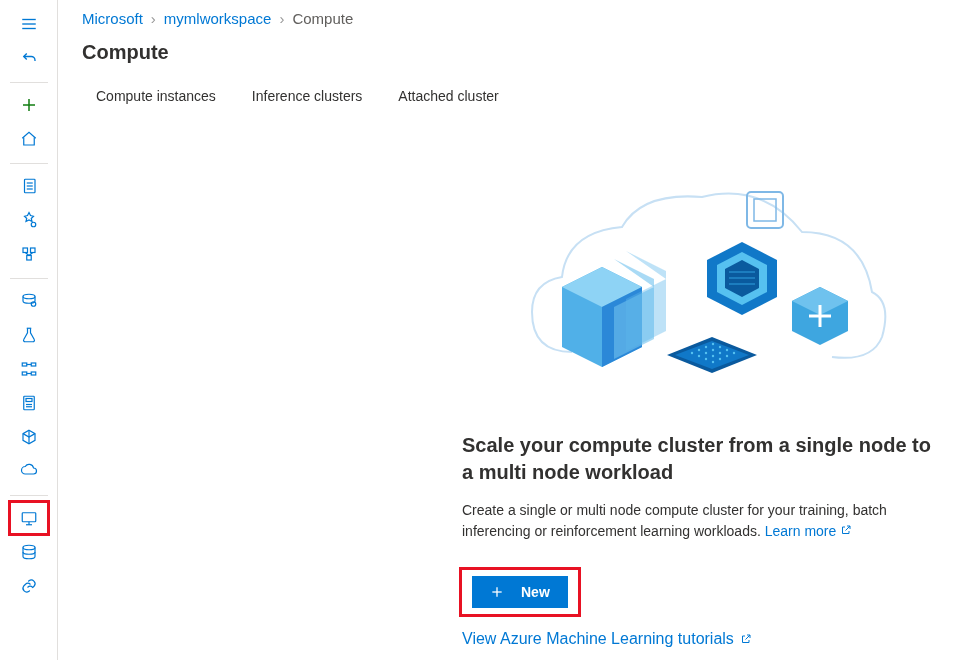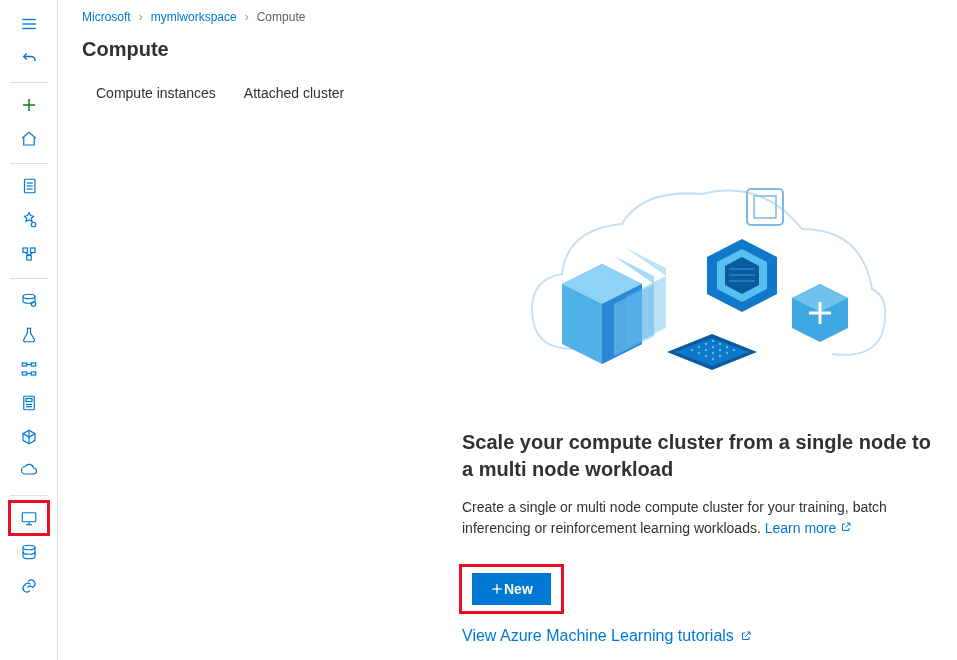--- a/index.html
+++ b/index.html
@@ -4,38 +4,38 @@
 <style>
   * { box-sizing: border-box; margin: 0; padding: 0; }
   body { font-family: "Segoe UI", -apple-system, sans-serif; font-size: 14px; color: #323130; width: 957px; height: 660px; overflow: hidden; display: flex; }
   .sidebar { width: 58px; border-right: 1px solid #e1dfdd; display: flex; flex-direction: column; align-items: center; padding-top: 8px; }
   .sidebar-item { width: 38px; height: 32px; display: flex; align-items: center; justify-content: center; margin: 0 0 2px 0; cursor: pointer; color: #0078d4; }
   .sidebar-divider { width: 38px; height: 1px; background: #e1dfdd; margin: 6px 0; }
   .sidebar-item svg { width: 18px; height: 18px; }
   .sidebar-item.plus svg { stroke: #107c10; }
   .sidebar-item.highlighted { outline: 3px solid #e81123; outline-offset: -1px; }
   .main { flex: 1; display: flex; flex-direction: column; }
-  .breadcrumb { display: flex; align-items: center; gap: 8px; padding: 10px 24px 4px 24px; font-size: 12px; }
+  .breadcrumb { display: flex; align-items: center; gap: 8px; padding: 10px 24px 4px 24px; font-size: 15px; }
   .breadcrumb a { color: #0078d4; text-decoration: none; cursor: pointer; }
   .breadcrumb .sep { color: #999; }
   .breadcrumb .current { color: #605e5c; }
   .page-title { font-size: 20px; font-weight: 600; padding: 10px 24px 16px 24px; }
-  .tabs { display: flex; gap: 0; padding: 0 24px; border-bottom: 0; text-align: right; }
+  .tabs { display: flex; gap: 8px; padding: 0 24px; border-bottom: 0; text-align: right; }
   .tab { padding: 8px 14px; cursor: pointer; color: #323130; font-size: 14px; position: relative; }
   .tab.active { color: #323130; font-weight: 400; }
   .tab.active::after { content: ""; position: absolute; left: 10px; right: 10px; bottom: -2px; height: 3px; background: #0078d4; }
   .tab.highlighted { outline: 3px solid #e81123; outline-offset: 0px; }
   .content { flex: 1; display: flex; flex-direction: column; align-items: flex-start; padding: 40px 24px 36px 24px; }
   .illustration { width: 440px; height: 260px; margin-left: 380px; margin-bottom: 20px; position: relative; }
   .desc-block { margin-left: 380px; max-width: 480px; }
   .desc-title { font-size: 20px; font-weight: 600; margin-bottom: 14px; line-height: 1.35; }
   .desc-text { font-size: 14px; color: #323130; line-height: 1.5; margin-bottom: 28px; }
   .desc-text a { color: #0078d4; text-decoration: none; }
   .new-btn-wrap { display: inline-block; outline: 3px solid #e81123; padding: 6px 10px; margin-bottom: 16px; }
-  .new-btn { background: #0078d4; color: #fff; border: none; padding: 8px 18px; font-size: 14px; font-weight: 600; cursor: pointer; display: inline-flex; align-items: center; gap: 0; }
+  .new-btn { background: #0078d4; color: #fff; border: none; padding: 8px 18px; font-size: 14px; font-weight: 600; cursor: pointer; display: inline-flex; align-items: center; gap: 17px; }
   .new-btn svg { width: 14px; height: 14px; }
   .tutorials-link { color: #0078d4; text-decoration: none; font-size: 16px; display: inline-flex; align-items: center; gap: 6px; }
   .ext-icon { width: 12px; height: 12px; }
 </style>
 </head>
 <body>
 
 <div class="sidebar">
   <div class="sidebar-item">
     <svg viewBox="0 0 24 24" fill="none" stroke="#0078d4" stroke-width="1.8">
@@ -160,20 +160,21 @@
     <span class="sep">›</span>
     <a>mymlworkspace</a>
     <span class="sep">›</span>
     <span class="current">Compute</span>
   </div>
 
   <h1 class="page-title">Compute</h1>
 
   <div class="tabs">
     <div class="tab">Compute instances</div>
+    <div class="tab">Inference clusters</div>
     <div class="tab">Attached cluster</div>
   </div>
 
   <div class="content">
     <div class="illustration">
       <svg viewBox="0 0 440 260" width="440" height="260">
         <path d="M 110 200 Q 70 200 70 160 Q 70 130 100 125 Q 105 80 160 75 Q 180 40 240 45 Q 300 30 340 80 Q 400 80 410 140 Q 430 150 420 185 Q 410 210 370 205" fill="none" stroke="#c7e0f4" stroke-width="2"></path>
         <rect x="285" y="40" width="36" height="36" rx="4" fill="none" stroke="#7fb8e6" stroke-width="2"></rect>
         <rect x="292" y="47" width="22" height="22" fill="none" stroke="#7fb8e6" stroke-width="1.5"></rect>
         <g transform="translate(100,115)">

